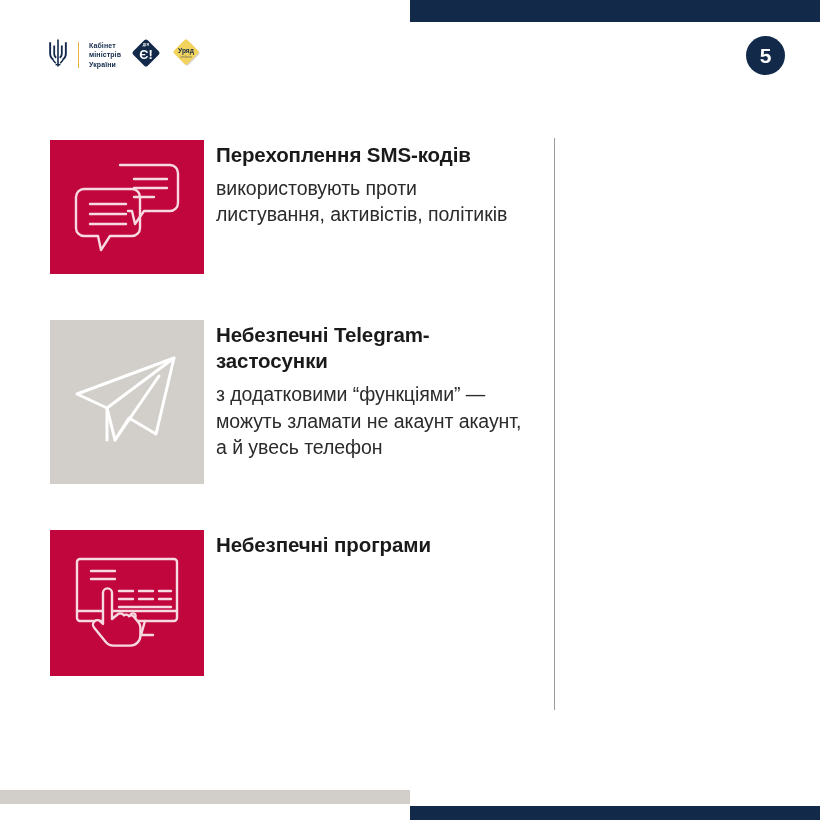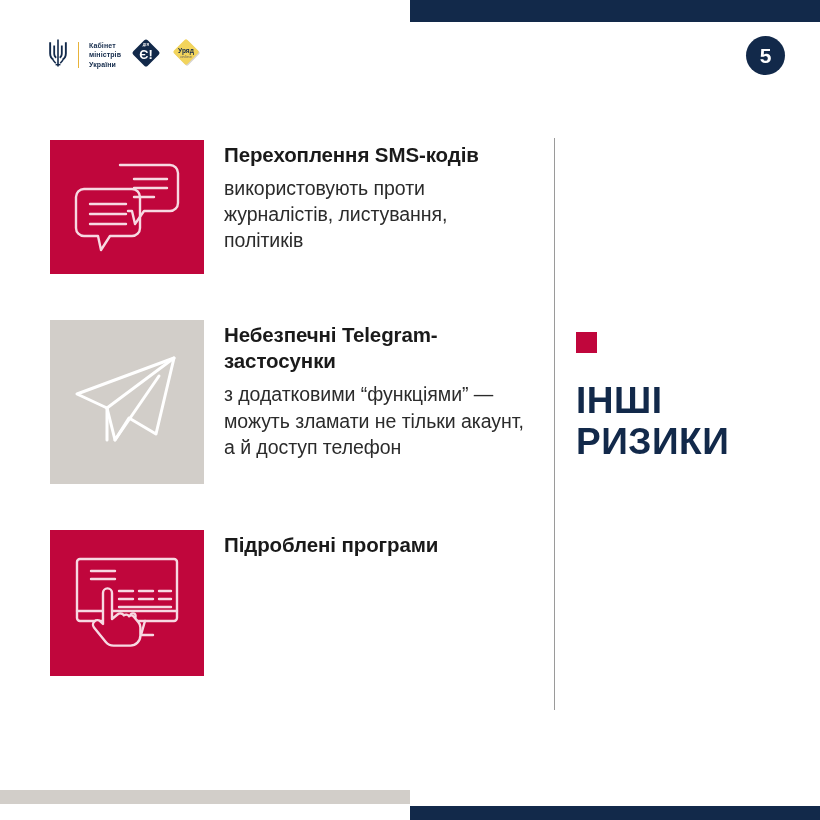--- a/index.html
+++ b/index.html
@@ -101,21 +101,21 @@
 
   .items {
     position: absolute;
     left: 50px;
     top: 140px;
     width: 480px;
   }
   .item {
     display: flex;
     align-items: flex-start;
-    gap: 20px;
+    gap: 12px;
     margin-bottom: 46px;
   }
   .item:last-child { margin-bottom: 0; }
 
   .item-icon {
     flex: 0 0 auto;
     width: 154px;
     height: 134px;
     display: flex;
     align-items: center;
@@ -232,38 +232,38 @@
           <g fill="none" stroke="#F7D9E2" stroke-width="2.4" stroke-linecap="round" stroke-linejoin="round">
             <path d="M48 6h50a8 8 0 0 1 8 8v30a8 8 0 0 1-8 8H72l-9 13-3-13h-4"></path>
             <path d="M62 20h33M62 29h33M62 38h20"></path>
             <path d="M12 30h48a8 8 0 0 1 8 8v31a8 8 0 0 1-8 8H38l-9 14-3-14H12a8 8 0 0 1-8-8V38a8 8 0 0 1 8-8z"></path>
             <path d="M18 45h36M18 55h36M18 65h36"></path>
           </g>
         </svg>
       </div>
       <div class="item-text">
         <p class="item-title">Перехоплення SMS-кодів</p>
-        <p class="item-body">використовують проти журналістів, листування, політиків</p>
+        <p class="item-body">використовують проти листування, активістів, політиків</p>
       </div>
     </div>
 
     <div class="item">
       <div class="item-icon tall bg-gray">
         <svg width="112" height="104" viewBox="0 0 112 104" aria-hidden="true">
           <g fill="none" stroke="#FFFFFF" stroke-width="3" stroke-linecap="round" stroke-linejoin="round">
             <path d="M103 8 L6 44 L36 58 L44 90 L58 68 L85 84 Z"></path>
             <path d="M103 8 L36 58"></path>
             <path d="M36 58 L36 90"></path>
             <path d="M88 26 L44 90"></path>
           </g>
         </svg>
       </div>
       <div class="item-text">
         <p class="item-title">Небезпечні Telegram-застосунки</p>
-        <p class="item-body">з додатковими “функціями” — можуть зламати не тільки акаунт, а й доступ телефон</p>
+        <p class="item-body">з додатковими “функціями” — можуть зламати не акаунт акаунт, а й увесь телефон</p>
       </div>
     </div>
 
     <div class="item">
       <div class="item-icon tall3 bg-crimson">
         <svg width="112" height="100" viewBox="0 0 112 100" aria-hidden="true">
           <g fill="none" stroke="#F7D9E2" stroke-width="2.4" stroke-linecap="round" stroke-linejoin="round">
             <rect x="6" y="6" width="100" height="62" rx="3"></rect>
             <path d="M6 58h100"></path>
             <path d="M20 18h24M20 26h24"></path>
@@ -276,25 +276,20 @@
           </g>
           <g fill="#C0063C" stroke="#F7D9E2" stroke-width="2.4" stroke-linecap="round" stroke-linejoin="round">
             <path d="M32 40c0-2.6 2-4.6 4.5-4.6S41 37.4 41 40v26l5.5-4.5c2-1.6 4.6-1.4 6.1.5l.3.4
                      c1.4-1.2 3.6-1.1 4.9.4l.3.4c1.4-1.1 3.5-.9 4.7.5l4.6 5.4c1.3 1.5 2 3.5 2 5.5v8
                      c0 5.5-4.5 10-10 10H42.5c-3 0-5.8-1.4-7.7-3.7L23 74.5c-1.5-1.9-1.3-4.6.5-6.2
                      1.8-1.6 4.5-1.4 6.1.4L32 71V40z"></path>
           </g>
         </svg>
       </div>
       <div class="item-text">
-        <p class="item-title">Підроблені програми</p>
+        <p class="item-title">Небезпечні програми</p>
       </div>
     </div>
 
   </div>
 
-  <div class="right-col">
-    <div class="bullet-square"></div>
-    <h1 class="right-title">ІНШІ
-РИЗИКИ</h1>
-  </div>
 
 </div>
 
 </body></html>

